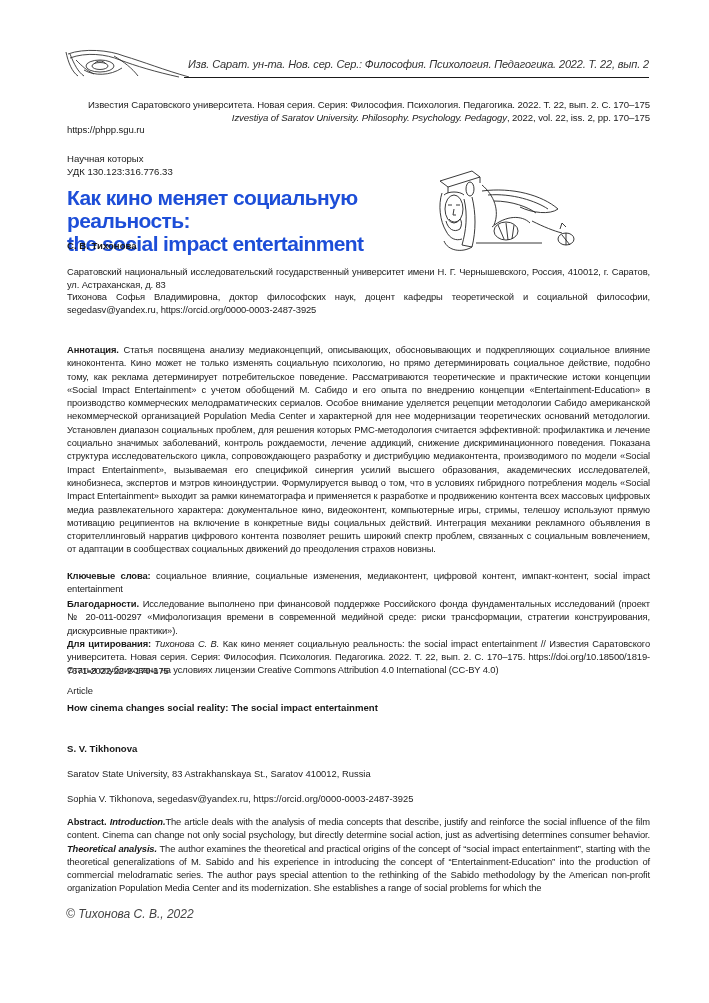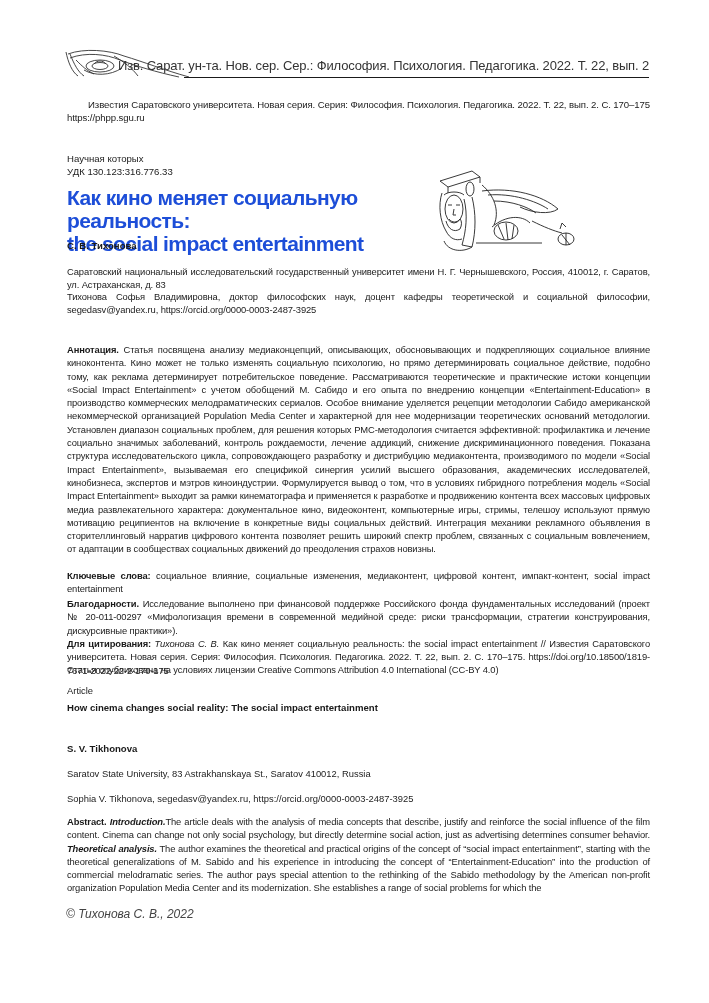--- a/index.html
+++ b/index.html
@@ -2,21 +2,21 @@
 <html><head>
   <meta charset="utf-8">
   <style>
     html, body { margin: 0; padding: 0; background: #ffffff; }
     body { width: 709px; height: 1003px; position: relative; overflow: hidden; font-family: "Liberation Sans", sans-serif; color: #1a1a1a; }
     .page { position: absolute; left: 0; top: 0; width: 709px; height: 1003px; }
 
     .running-head { position: absolute; left: 64px; top: 48px; width: 585px; height: 30px; }
     .running-head .ornament { position: absolute; left: 0; top: 0; width: 140px; height: 30px; }
     .running-head .rule { position: absolute; left: 120px; right: 0; top: 29px; height: 1px; background: #1a1a1a; }
-    .running-head .rh-text { position: absolute; right: 0; top: 10px; font-size: 13px; color: #333; letter-spacing: -0.15px; white-space: nowrap; }
+    .running-head .rh-text { position: absolute; right: 0; top: 10px; font-size: 11px; font-style: italic; color: #333; letter-spacing: -0.15px; white-space: nowrap; }
 
     .meta { position: absolute; left: 67px; top: 99px; width: 583px; font-size: 9.6px; line-height: 12.5px; color: #222; letter-spacing: -0.1px; }
     .meta .line { white-space: nowrap; text-align: right; }
     .meta .italic { font-style: italic; }
     .meta .split { display: flex; justify-content: space-between; }
 
     .article-type { position: absolute; left: 67px; top: 153px; font-size: 9.6px; line-height: 12.5px; color: #222; }
 
     .title { position: absolute; left: 67px; top: 186px; font-size: 21px; font-weight: bold; line-height: 23px; color: #1d4ed8; letter-spacing: -0.6px; width: 370px; }
     .author { position: absolute; left: 67px; top: 240px; font-size: 9.6px; font-weight: bold; color: #1a1a1a; }
@@ -61,20 +61,21 @@
         <path d="M50 8 C60 14, 68 20, 74 28"></path>
         <path d="M12 12 C18 18, 22 22, 30 26"></path>
       </g>
     </svg>
     <div class="rule"></div>
     <div class="rh-text">Изв. Сарат. ун-та. Нов. сер. Сер.: Философия. Психология. Педагогика. 2022. Т. 22, вып. 2</div>
   </div>
 
   <div class="meta">
     <div class="line">Известия Саратовского университета. Новая серия. Серия: Философия. Психология. Педагогика. 2022. Т. 22, вып. 2. С. 170–175</div>
+    <div class="line"><span class="italic">Izvestiya of Saratov University. Philosophy. Psychology. Pedagogy</span><span>, 2022, vol. 22, iss. 2, pp. 170–175</span></div>
     <div class="split">
       <span>https://phpp.sgu.ru</span>
     </div>
   </div>
 
   <div class="article-type">
     <div>Научная которых</div>
     <div>УДК 130.123:316.776.33</div>
   </div>
 

